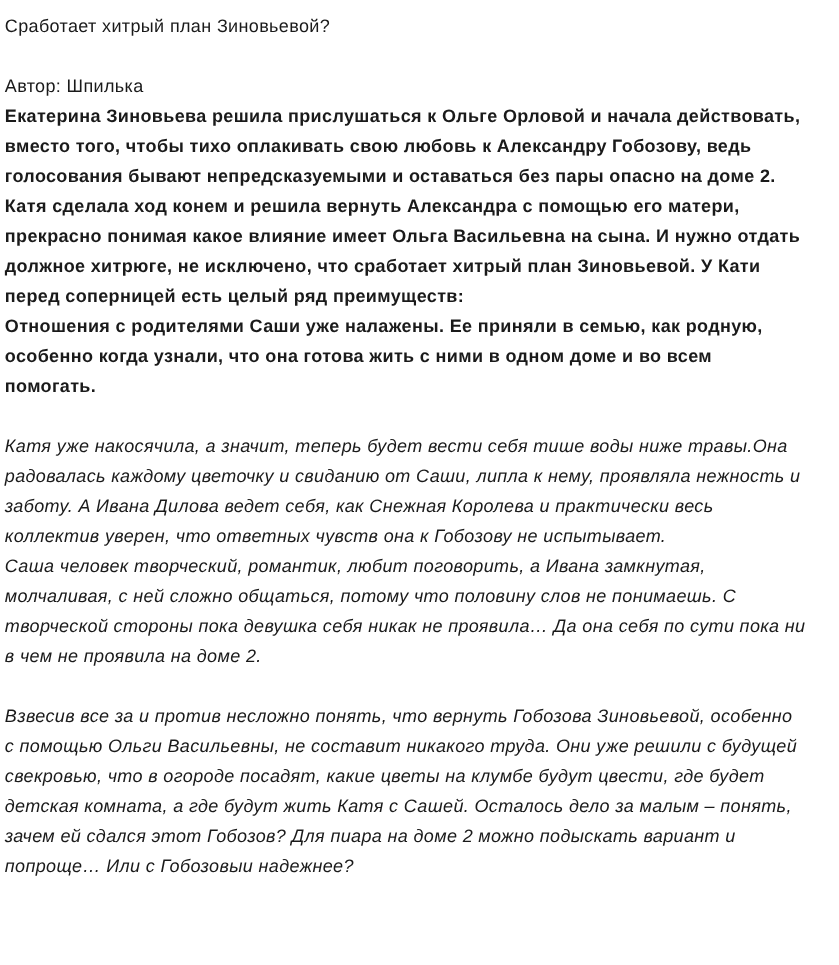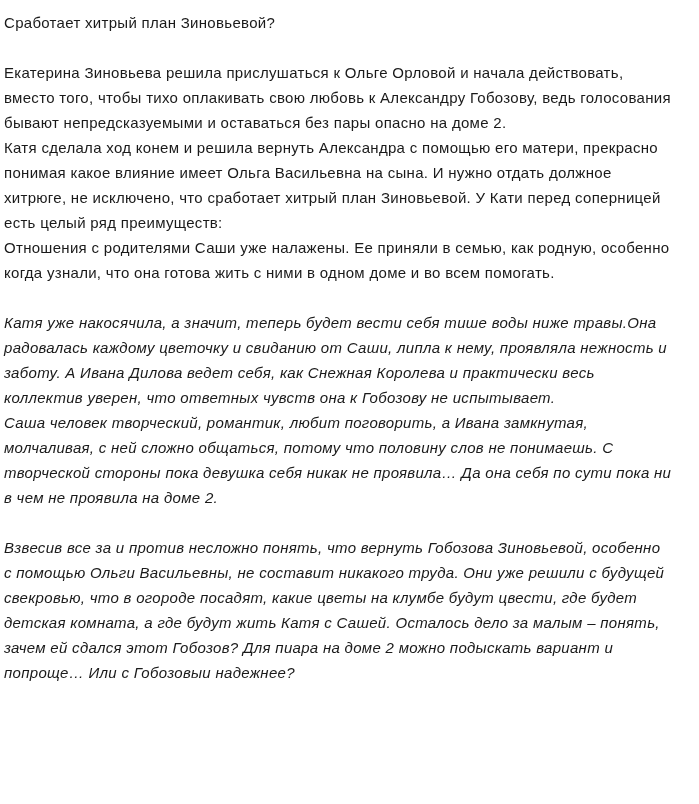--- a/index.html
+++ b/index.html
@@ -43,30 +43,31 @@
     font-weight: 400;
     letter-spacing: 0.02em;
   }
   .author {
     font-size: 15px;
     line-height: 25px;
     margin: 25px 0 0 0;
     letter-spacing: 0.02em;
   }
   .body-start {
-    margin-top: 25px;
+    font-weight: bold;
   }
 </style>
 </head>
 <body>
 
 <div class="article">
 
   <h1 class="title">Сработает хитрый план Зиновьевой?</h1>
 
+  <div class="author">Автор: Шпилька</div>
 
   <div class="block body-start">Екатерина Зиновьева решила прислушаться к Ольге Орловой и начала действовать, вместо того, чтобы тихо оплакивать свою любовь к Александру Гобозову, ведь голосования бывают непредсказуемыми и оставаться без пары опасно на доме 2.
 Катя сделала ход конем и решила вернуть Александра с помощью его матери, прекрасно понимая какое влияние имеет Ольга Васильевна на сына. И нужно отдать должное хитрюге, не исключено, что сработает хитрый план Зиновьевой. У Кати перед соперницей есть целый ряд преимуществ:
 Отношения с родителями Саши уже налажены. Ее приняли в семью, как родную, особенно когда узнали, что она готова жить с ними в одном доме и во всем помогать.</div>
 
   <div class="block">Катя уже накосячила, а значит, теперь будет вести себя тише воды ниже травы.Она радовалась каждому цветочку и свиданию от Саши, липла к нему, проявляла нежность и заботу. А Ивана Дилова ведет себя, как Снежная Королева и практически весь коллектив уверен, что ответных чувств она к Гобозову не испытывает.
 Саша человек творческий, романтик, любит поговорить, а Ивана замкнутая, молчаливая, с ней сложно общаться, потому что половину слов не понимаешь. С творческой стороны пока девушка себя никак не проявила… Да она себя по сути пока ни в чем не проявила на доме 2.</div>
 
   <div class="block">Взвесив все за и против несложно понять, что вернуть Гобозова Зиновьевой, особенно с помощью Ольги Васильевны, не составит никакого труда. Они уже решили с будущей свекровью, что в огороде посадят, какие цветы на клумбе будут цвести, где будет детская комната, а где будут жить Катя с Сашей. Осталось дело за малым – понять, зачем ей сдался этот Гобозов? Для пиара на доме 2 можно подыскать вариант и попроще… Или с Гобозовыи надежнее?</div>
 

